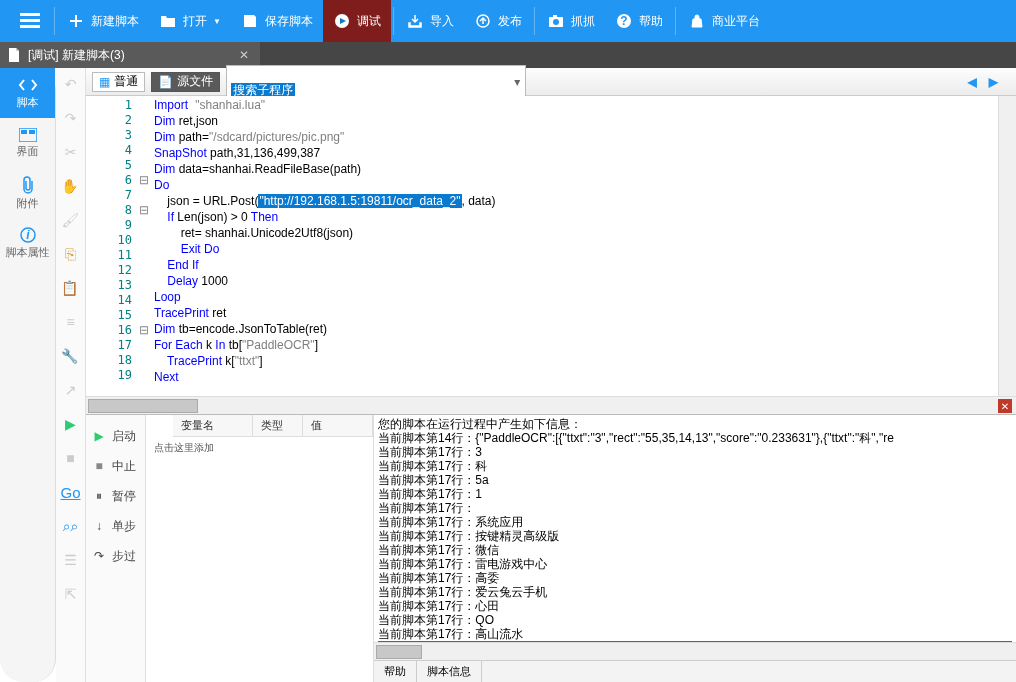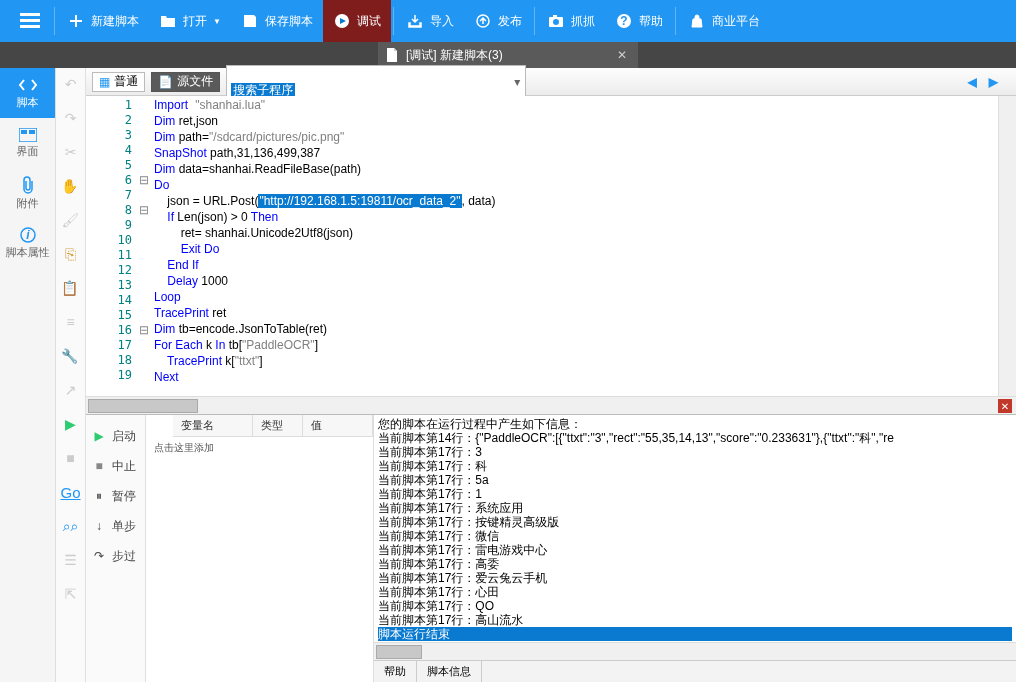--- a/index.html
+++ b/index.html
@@ -8,30 +8,30 @@
 
 .top-toolbar { height: 42px; background: #2196f3; display: flex; align-items: center; padding: 0 8px; }
 .menu-btn { width: 44px; height: 42px; display: flex; align-items: center; justify-content: center; cursor: pointer; }
 .menu-btn svg { fill: #fff; }
 .tool-divider { width: 1px; height: 28px; background: rgba(255,255,255,0.3); margin: 0 2px; }
 .tool-item { display: flex; align-items: center; padding: 0 10px; height: 42px; color: #fff; cursor: pointer; gap: 6px; }
 .tool-item.active { background: #7f1d1d; }
 .tool-item .icon { width: 18px; height: 18px; display: flex; align-items: center; justify-content: center; }
 
 
-.tab-bar { height: 26px; background: #464646; display: flex; align-items: center; justify-content: center; }
+.tab-bar { height: 26px; background: #464646; display: flex; align-items: center; }
 .tab { height: 26px; background: #5a5a5a; display: flex; align-items: center; padding: 0 8px; color: #fff; gap: 6px; min-width: 260px; }
 .tab .doc-icon { width: 14px; height: 14px; }
 .tab-close { width: 16px; height: 16px; display: flex; align-items: center; justify-content: center; margin-left: auto; color: #ccc; cursor: pointer; }
 
 
 .main-area { display: flex; height: 614px; }
 
 
-.left-sidebar { width: 56px; background: #f5f5f5; border-right: 1px solid #ddd; display: flex; flex-direction: column; }
+.left-sidebar { width: 56px; background: #f5f5f5; border-right: 1px solid #ddd; display: flex; flex-direction: column; border-radius: 23px; }
 .side-tab { height: 50px; display: flex; flex-direction: column; align-items: center; justify-content: center; gap: 2px; cursor: pointer; color: #666; }
 .side-tab.active { background: #2196f3; color: #fff; }
 .side-tab .label { font-size: 11px; }
 
 
 .vtoolbar { width: 30px; background: #fafafa; border-right: 1px solid #e0e0e0; display: flex; flex-direction: column; align-items: center; padding-top: 6px; gap: 14px; }
 .vtool { width: 20px; height: 20px; display: flex; align-items: center; justify-content: center; color: #999; cursor: pointer; font-size: 14px; }
 .vtool.disabled { color: #ccc; }
 
 
@@ -338,20 +338,21 @@
         <div class="var-body">点击这里添加</div>
       </div>
       <div class="output-panel">
         <div class="output-text">
 <div>您的脚本在运行过程中产生如下信息：</div>
 <div>当前脚本第14行：{"PaddleOCR":[{"ttxt":"3","rect":"55,35,14,13","score":"0.233631"},{"ttxt":"科","re</div>
 <div>当前脚本第17行：3</div>
 <div>当前脚本第17行：科</div>
 <div>当前脚本第17行：5a</div>
 <div>当前脚本第17行：1</div>
+<div>当前脚本第17行：</div>
 <div>当前脚本第17行：系统应用</div>
 <div>当前脚本第17行：按键精灵高级版</div>
 <div>当前脚本第17行：微信</div>
 <div>当前脚本第17行：雷电游戏中心</div>
 <div>当前脚本第17行：高委</div>
 <div>当前脚本第17行：爱云兔云手机</div>
 <div>当前脚本第17行：心田</div>
 <div>当前脚本第17行：QO</div>
 <div>当前脚本第17行：高山流水</div>
 <div class="finish">脚本运行结束</div>

